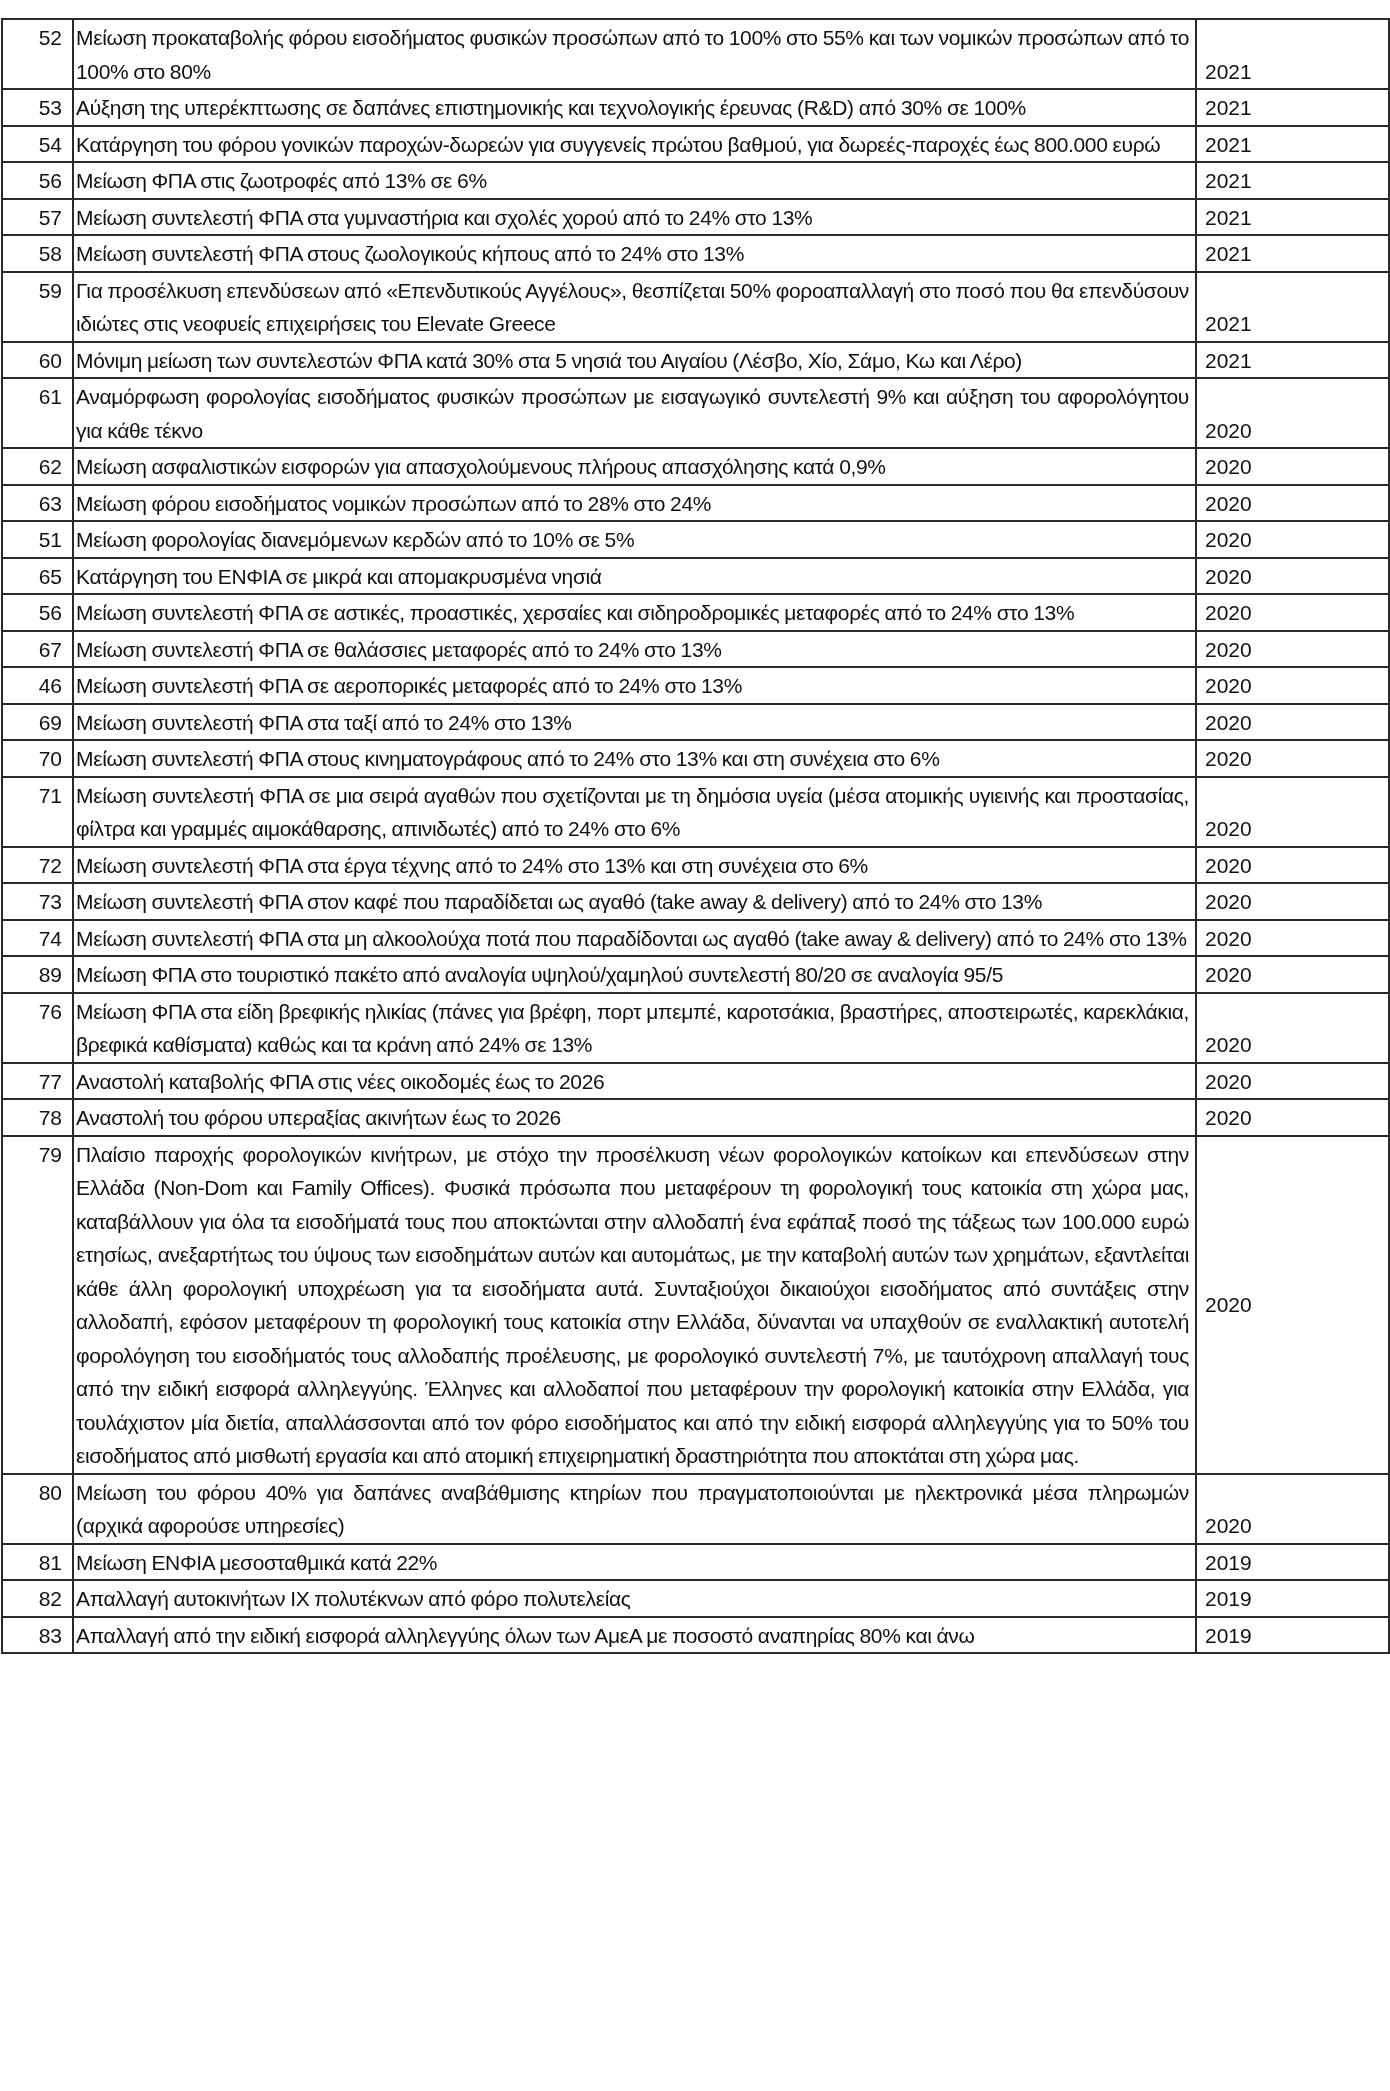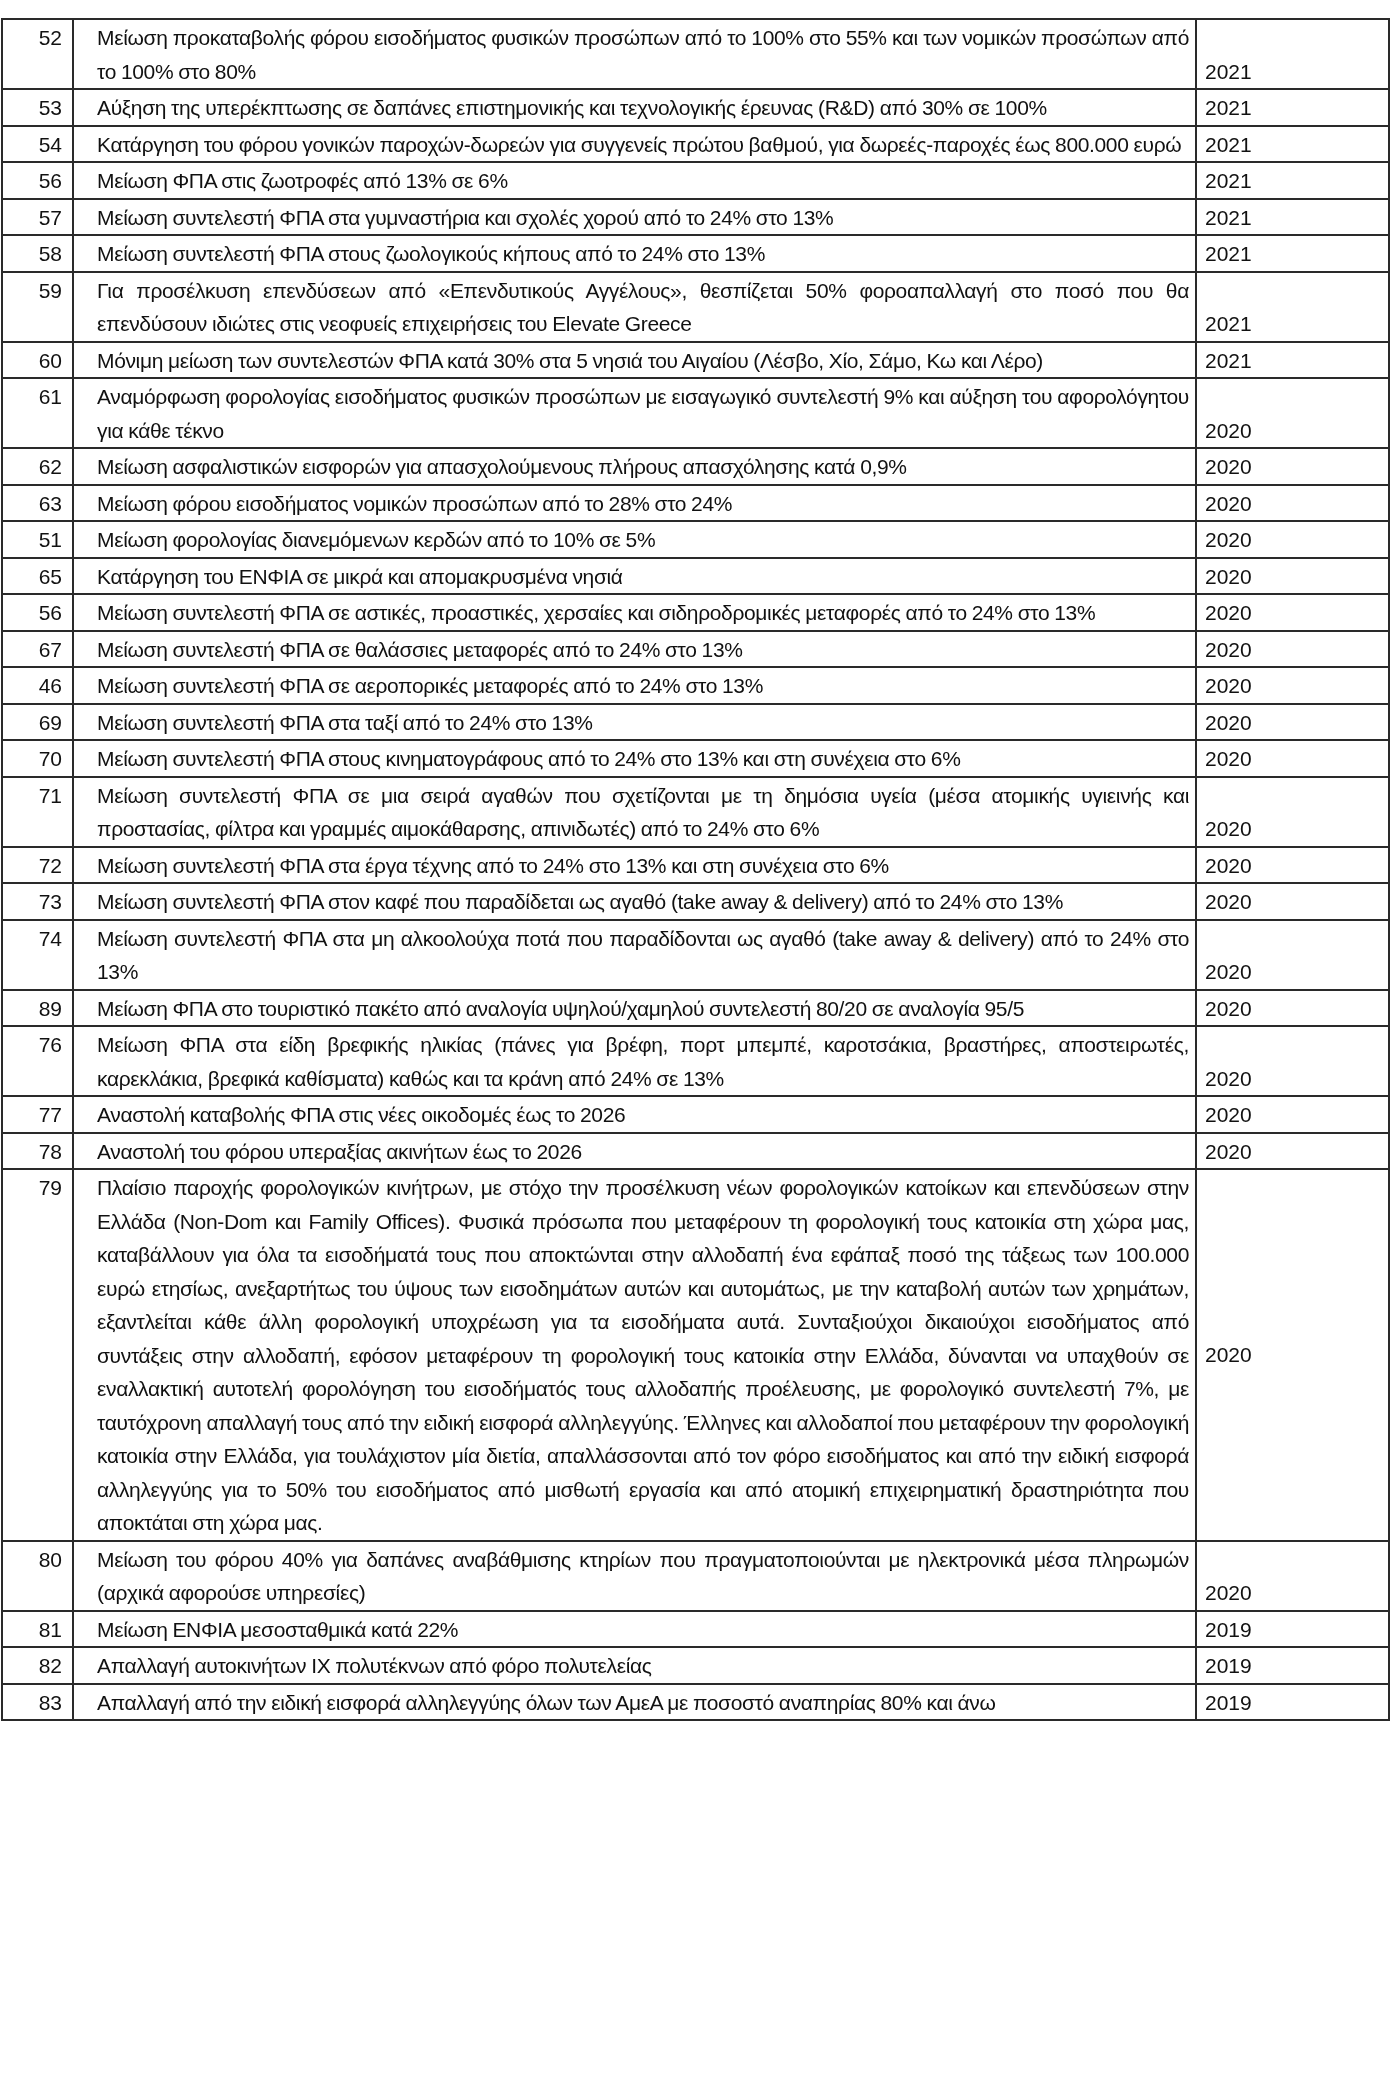--- a/index.html
+++ b/index.html
@@ -16,21 +16,21 @@
   col.c-num { width: 71px; }
   col.c-desc { width: 1123px; }
   col.c-year { width: 193px; }
   td {
     border: 2px solid #2a2a2a;
     padding: 0 8px;
     line-height: 33.5px;
     vertical-align: top;
   }
   td.num { text-align: right; padding-right: 10px; padding-top: 1px; }
-  td.desc { text-align: justify; text-align-last: left; padding-left: 23px; padding-right: 6px; padding-top: 1px; letter-spacing: -0.35px; word-spacing: -0.5px; }
+  td.desc { text-align: justify; text-align-last: left; padding-left: 2px; padding-right: 6px; padding-top: 1px; letter-spacing: -0.35px; word-spacing: -0.5px; }
   td.year { text-align: left; vertical-align: bottom; padding-right: 14px; }
   td.year.middle { vertical-align: middle; }
 </style>
 </head>
 <body>
 
 <div class="table-wrap">
   <table>
     <colgroup>
       <col class="c-num">

